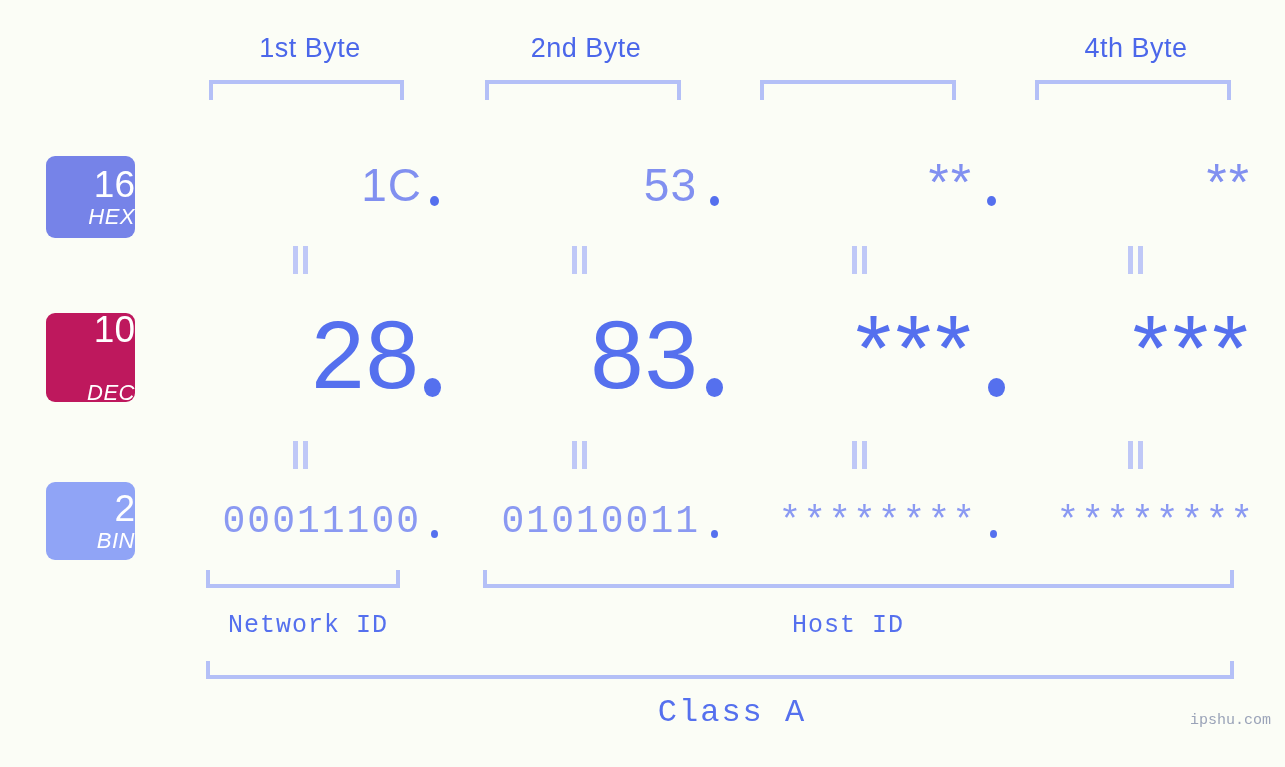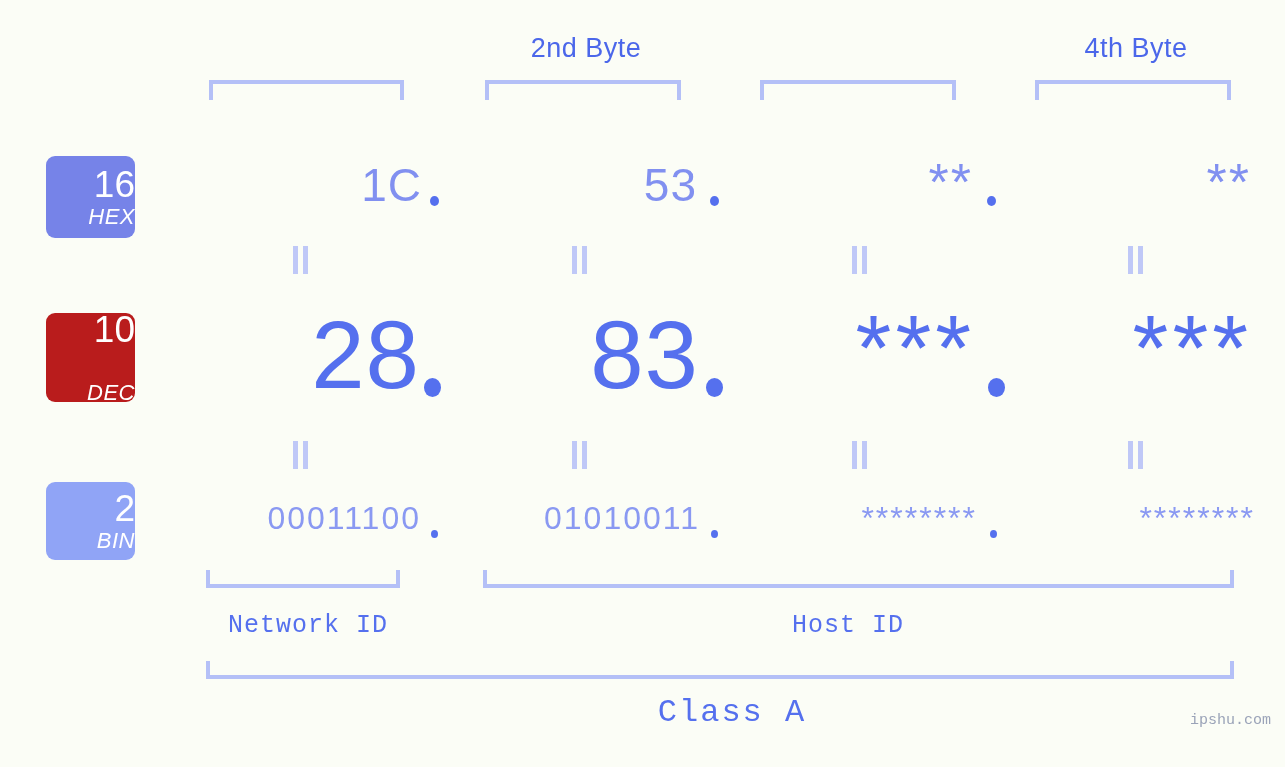--- a/index.html
+++ b/index.html
@@ -75,21 +75,21 @@
     letter-spacing: 0px;
   }
   .badge .name {
     font-size: 22px;
     font-weight: 400;
     margin-top: 3px;
     letter-spacing: 0.5px;
     font-style: italic;
   }
   #badge-hex { top: 156px; height: 82px; background: #7683e8; }
-  #badge-dec { top: 313px; height: 89px; background: #b91c1c; gap: 31px; }
+  #badge-dec { top: 313px; height: 89px; background: #be185d; gap: 31px; }
   #badge-bin { top: 482px; height: 78px; background: #90a4f6; }
 
   
   .val {
     position: absolute;
     text-align: right;
     white-space: nowrap;
   }
 
   .row-hex .val {
@@ -110,22 +110,22 @@
     color: #5570ee;
     top: 300px;
     letter-spacing: 1px;
   }
   .row-dec .val.stars {
     font-size: 92px;
     letter-spacing: 4px;
   }
 
   .row-bin .val {
-    font-family: Liberation Sans, sans-serif;
-    font-size: 32px;
+    font-family: Liberation Mono, monospace;
+    font-size: 38px;
     color: #8a99f2;
     top: 500px;
     letter-spacing: 2px;
   }
 
   
   .dot {
     position: absolute;
     border-radius: 50%;
     background: #5570ee;
@@ -186,20 +186,21 @@
     font-size: 15px;
     color: #9aa3b8;
     letter-spacing: 0px;
   }
 </style>
 </head>
 <body>
 
 <div class="stage">
 
+  <div class="byte-label" style="left:185px; width:250px;">1st Byte</div>
   <div class="byte-label" style="left:461px; width:250px;">2nd Byte</div>
   <div class="byte-label" style="left:1011px; width:250px;">4th Byte</div>
 
   <div class="bracket-top" style="left:209px; width:195px;"></div>
   <div class="bracket-top" style="left:485px; width:196px;"></div>
   <div class="bracket-top" style="left:760px; width:196px;"></div>
   <div class="bracket-top" style="left:1035px; width:196px;"></div>
 
   <div class="badge" id="badge-hex">
     <span class="num">16</span>

